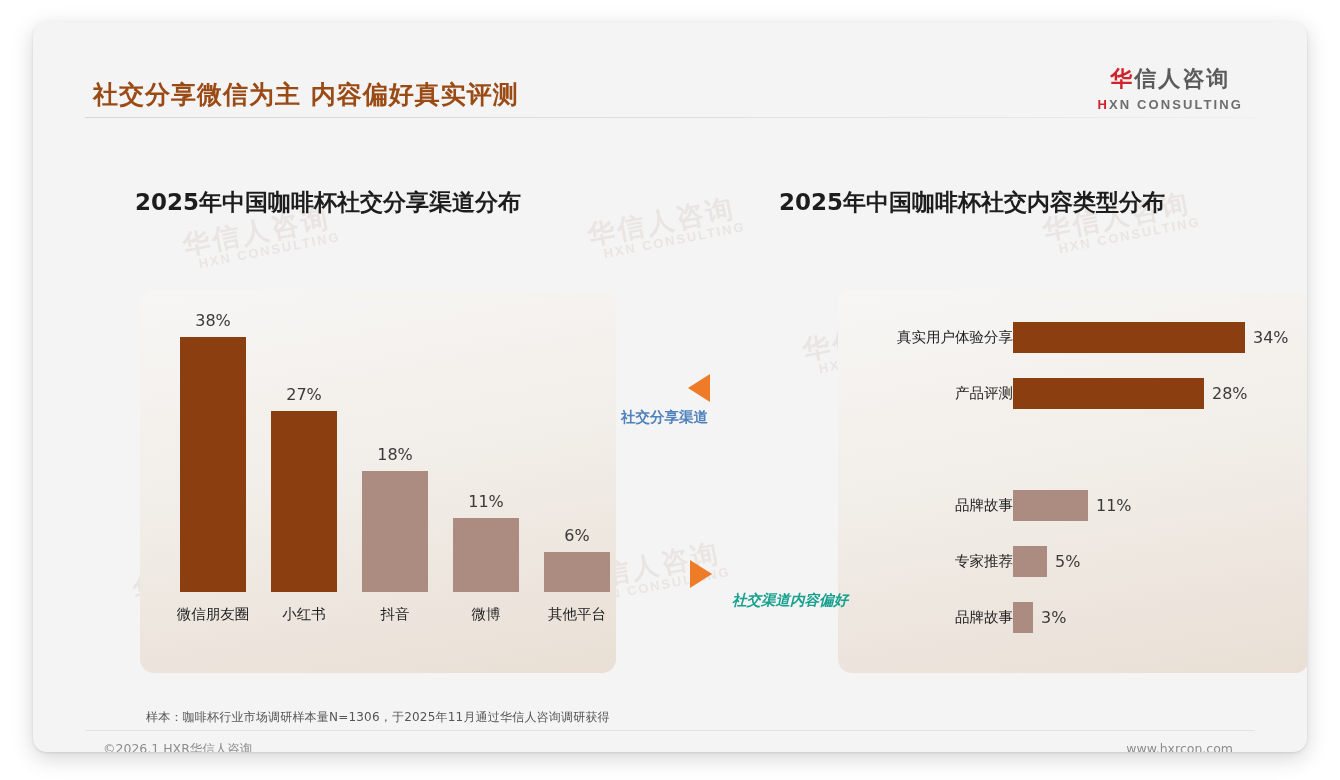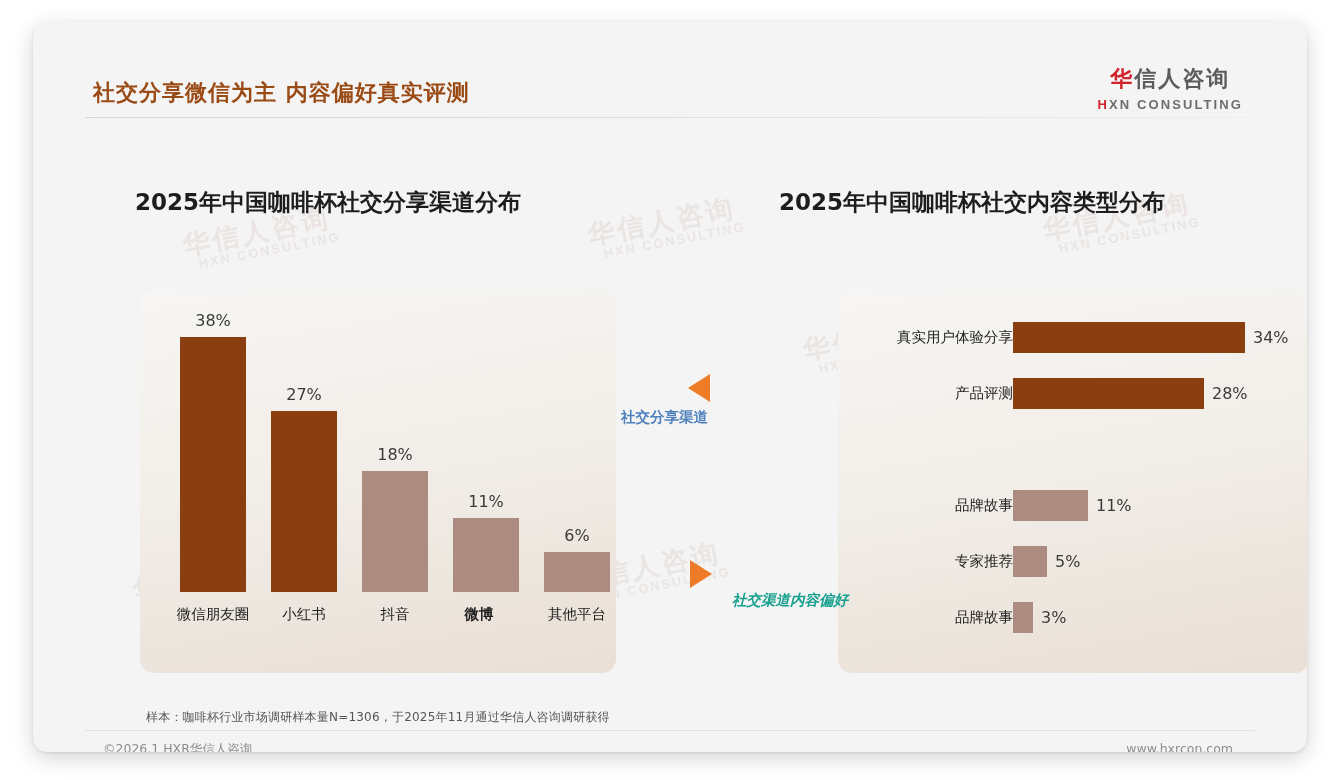--- a/index.html
+++ b/index.html
@@ -29,21 +29,21 @@
     white-space: nowrap;
     font-weight: 700;
     line-height: 1.05;
   }
   .wm .cn { font-size: 27px; letter-spacing: 3px; display:block; }
   .wm .en { font-size: 13px; letter-spacing: 2px; display:block; margin-left: 12px; }
 
   
   .hdr-title {
     position: absolute; left: 60px; top: 56px;
-    font-size: 22px; font-weight: 700; letter-spacing: 1px;
+    font-size: 25px; font-weight: 700; letter-spacing: 1px;
     color: #9A4A15;
     font-family: "DejaVu Sans", "Liberation Sans", sans-serif;
   }
   .hdr-rule {
     position: absolute; left: 52px; top: 95px;
     width: 1170px; height: 1px;
     background: linear-gradient(to right, rgba(0,0,0,0.12), rgba(0,0,0,0.07) 70%, rgba(0,0,0,0.02));
   }
   .logo { position: absolute; right: 64px; top: 42px; text-align: center; }
   .logo-cn { font-size: 22px; font-weight: 700; letter-spacing: 2px; color: #5b5b5b; }
@@ -180,21 +180,21 @@
       <div class="vlab" style="left: 109px;">小红书</div>
       <div class="vcol" style="left: 222px;">
         <div class="vval">18%</div>
         <div class="vbar" style="height: 121px; background: rgb(172, 139, 128);"></div>
       </div>
       <div class="vlab" style="left: 200px;">抖音</div>
       <div class="vcol" style="left: 313px;">
         <div class="vval">11%</div>
         <div class="vbar" style="height: 74px; background: rgb(172, 139, 128);"></div>
       </div>
-      <div class="vlab" style="left: 284px; font-weight: bold;">微博</div>
+      <div class="vlab" style="left: 291px;">微博</div>
       <div class="vcol" style="left: 404px;">
         <div class="vval">6%</div>
         <div class="vbar" style="height: 40px; background: rgb(172, 139, 128);"></div>
       </div>
       <div class="vlab" style="left: 382px;">其他平台</div>
     </div>
 
   <div id="hbars">
       <div class="hrow" style="top: 16px;">
         <div class="hlab">真实用户体验分享</div>

